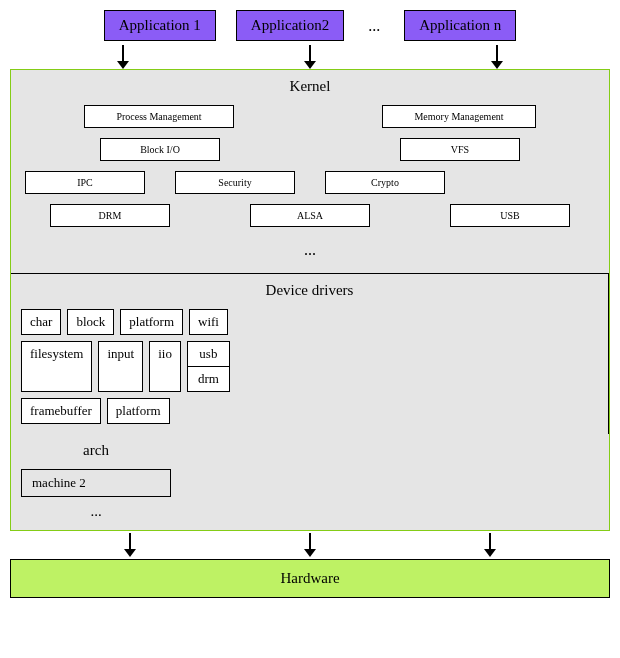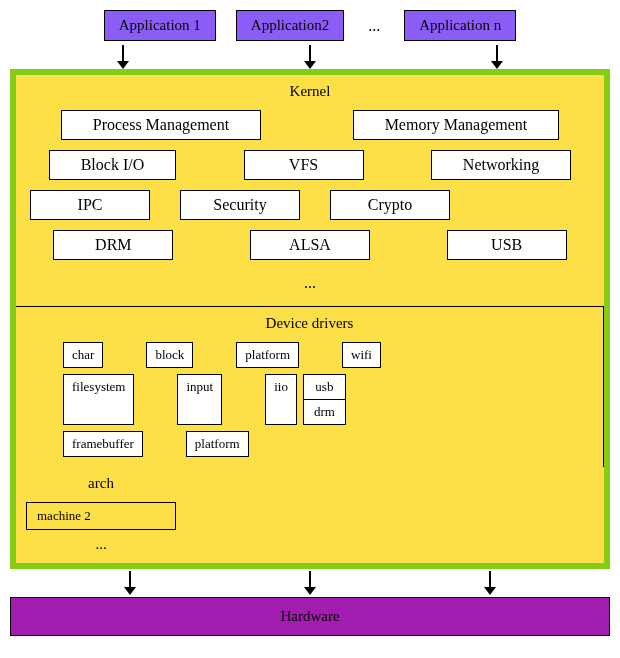--- a/index.html
+++ b/index.html
@@ -70,24 +70,24 @@
     .arrow-head {
       width: 0;
       height: 0;
       border-left: 6px solid transparent;
       border-right: 6px solid transparent;
       border-top: 8px solid #000;
     }
 
     
     .outer-box {
-      border: 6px solid #84cc16;
+      border: 1px solid #84cc16;
       width: 100%;
       padding: 0;
-      background: #fde047;
+      background: #e5e5e5;
       margin-bottom: 0;
     }
 
     
     .kernel-section {
       border-bottom: 1px solid #000;
       padding: 8px 14px 10px 14px;
     }
 
     .kernel-label {
@@ -107,21 +107,21 @@
       flex-direction: row;
       justify-content: flex-start;
       gap: 30px;
       align-items: center;
     }
 
     .kernel-item {
       border: 1px solid #000;
       padding: 5px 31px;
       background: #fff;
-      font-size: 16px;
+      font-size: 10px;
       white-space: nowrap;
       min-width: 120px;
       text-align: center;
     }
 
     .dots-row {
       text-align: center;
       font-size: 16px;
       padding: 4px 0;
     }
@@ -158,21 +158,20 @@
       align-items: flex-start;
     }
 
     .driver-item {
       border: 1px solid #000;
       padding: 4px 8px;
       font-size: 13px;
       background: #fff;
       white-space: nowrap;
       text-align: center;
-      margin-left: 37px;
     }
 
     
     .stacked-items {
       display: flex;
       flex-direction: column;
       border: 1px solid #000;
       background: #fff;
     }
 
@@ -226,21 +225,21 @@
       padding: 4px 0;
     }
 
     
     .hardware-box {
       border: 1px solid #000;
       width: 100%;
       text-align: center;
       padding: 10px 14px;
       font-size: 15px;
-      background: #a21caf;
+      background: #bef264;
       margin-top: 0;
     }
   </style>
 </head>
 <body>
 
 <div class="diagram">
 
   <div class="top-apps">
     <div class="app-box">
@@ -285,23 +284,20 @@
             <span>Memory Management</span>
           </div>
         </div>
 
         <div class="kernel-row" style="justify-content: space-around;">
           <div class="kernel-item">
             <span>Block I/O</span>
           </div>
           <div class="kernel-item">
             <span>VFS</span>
-          </div>
-          <div class="kernel-item">
-            <span>Networking</span>
           </div>
         </div>
 
         <div class="kernel-row" style="justify-content: flex-start;">
           <div class="kernel-item">
             <span>IPC</span>
           </div>
           <div class="kernel-item">
             <span>Security</span>
           </div>

